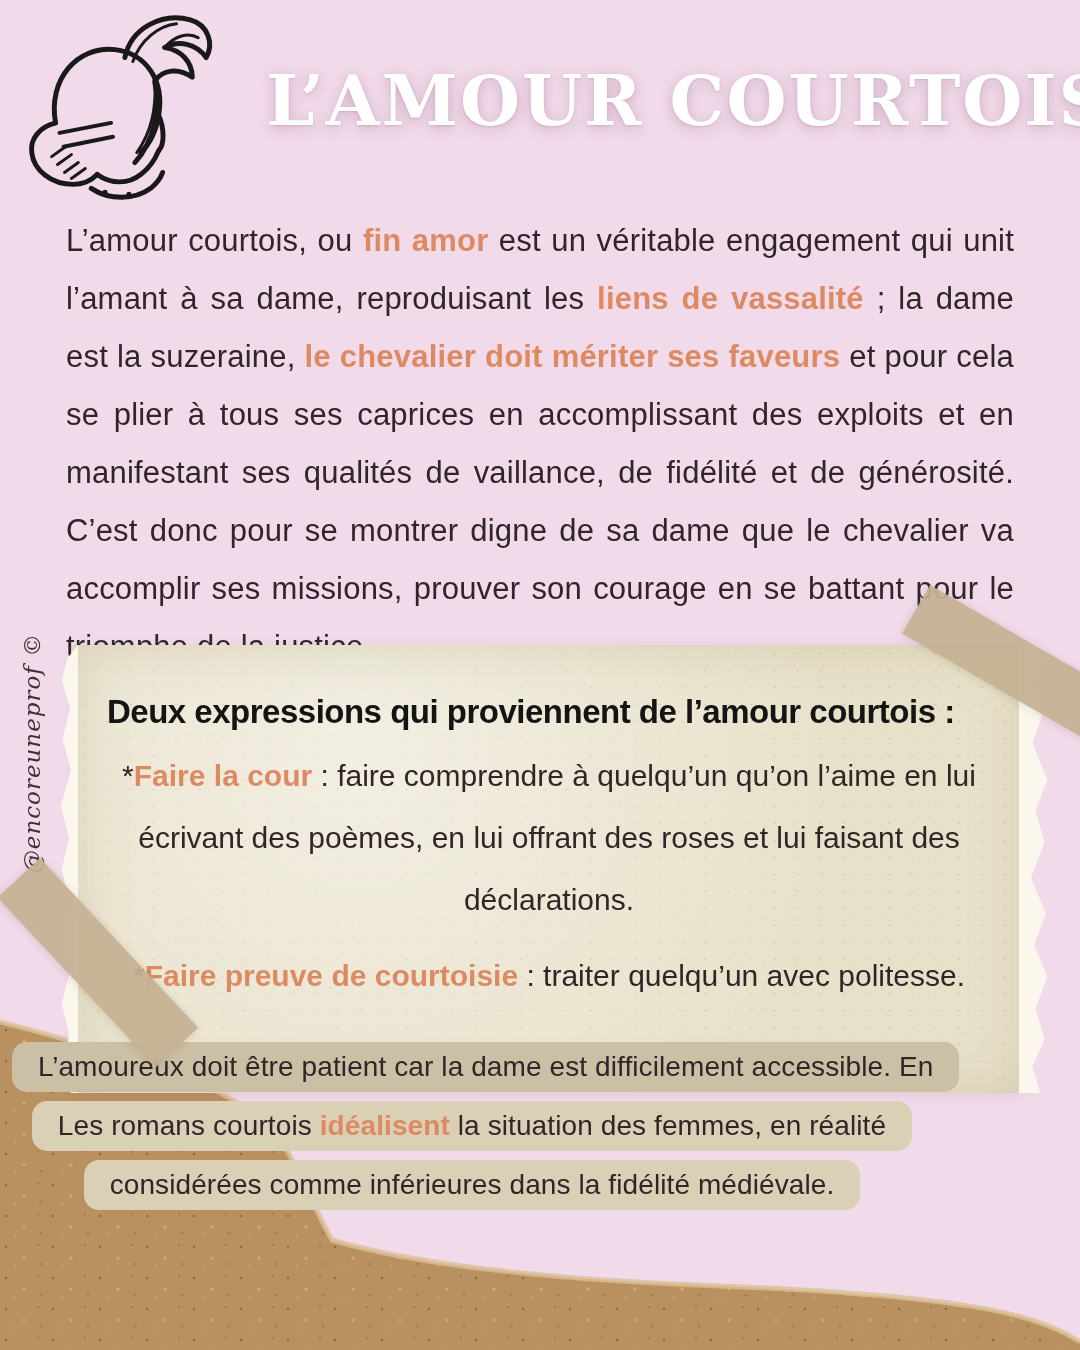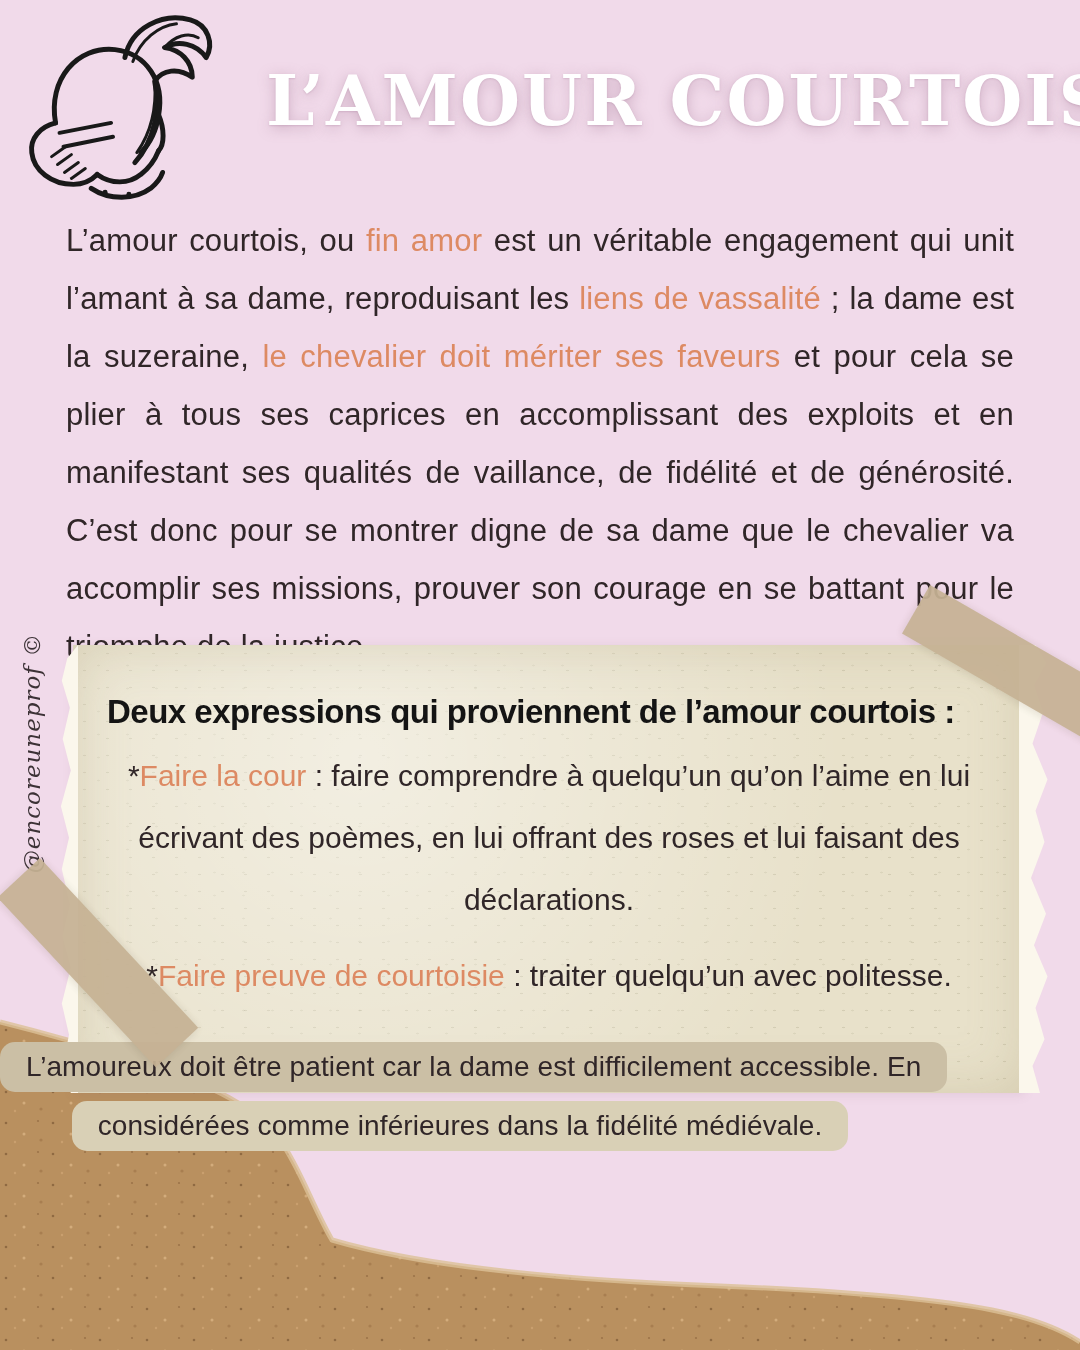--- a/index.html
+++ b/index.html
@@ -2,21 +2,21 @@
 <html style="--background: #f1daea; --accent_orange: #dd8a63; --text_dark: #302628; --title_white: #ffffff; --paper_beige: #e8e1ca; --tape: #c6b294; --kraft_brown: #b9905f; --highlight_upper: #cbbfa5; --highlight_lower: #d9d0b6;"><head>
 <meta charset="utf-8">
 <style>
   html,body { margin:0; padding:0; }
   .canvas {
     position:relative; width:1080px; height:1350px; overflow:hidden;
     background: var(--background, #f1daea);
     font-family:"Liberation Sans", sans-serif;
     color: var(--text_dark, #302628);
   }
-  .accent { color: var(--accent_orange, #dd8a63); }
+  .accent { color: var(--accent_orange, #dd8a63); font-weight: bold; }
 
   
   .helmet { position:absolute; top:6px; left:8px; width:218px; height:218px; z-index:2; }
 
   
   .title {
     position:absolute; top:60px; left:218px; width:852px;
     font-family:"DejaVu Serif","Liberation Serif",serif;
     font-weight:700; font-size:69px; letter-spacing:2px;
     color:var(--title_white,#ffffff); text-align:left; white-space:nowrap;
@@ -75,21 +75,21 @@
     position:absolute; background:var(--tape,#c6b294); opacity:0.93;
     box-shadow:0 1px 10px rgba(90,70,50,0.18); z-index:4;
   }
   .tape-top-right { left:930px; top:585px; width:235px; height:56px; transform:rotate(30deg); transform-origin:left top; }
   .tape-mid-left  { left:40px;  top:858px; width:232px; height:58px; transform:rotate(47deg); transform-origin:left top; }
 
   
   .kraft { position:absolute; left:0; top:0; width:1080px; height:1350px; z-index:2; pointer-events:none; }
 
   
-  .notes { position:absolute; top:1042px; left:0; width:920px; z-index:3; }
+  .notes { position:absolute; top:1042px; left:0; width:920px; z-index:3;padding-left:12px; }
   .note-line { text-align:center; margin-bottom:9px; }
   .note-line .strip {
     display:inline-block; white-space:nowrap;
     font-size:28px; font-weight:300; letter-spacing:0.1px;
     padding:9px 26px; border-radius:15px;
   }
   .tone-upper .strip { background:var(--highlight_upper,#cbbfa5); }
   .tone-lower .strip { background:var(--highlight_lower,#d9d0b6); }
 </style>
 </head>
@@ -152,16 +152,17 @@
     <div class="box-heading">Deux expressions qui proviennent de l’amour courtois :</div>
     <div class="box-item"><span>*</span><span class="accent">Faire la cour</span><span> : faire comprendre à quelqu’un qu’on l’aime en lui écrivant des poèmes, en lui offrant des roses et lui faisant des déclarations.</span></div>
     <div class="box-item"><span>*</span><span class="accent">Faire preuve de courtoisie</span><span> : traiter quelqu’un avec politesse.</span></div>
   </div>
 
   <div class="tape tape-top-right"></div>
   <div class="tape tape-mid-left"></div>
 
   <div class="notes">
     <div class="note-line tone-upper"><span class="strip"><span>L’amoureux doit être patient car la dame est difficilement accessible. En</span></span></div>
+    <div class="note-line tone-lower"><span class="strip"><span>Les romans courtois </span><span class="accent">idéalisent</span><span> la situation des femmes, en réalité</span></span></div>
     <div class="note-line tone-lower"><span class="strip"><span>considérées comme inférieures dans la fidélité médiévale.</span></span></div>
   </div>
 
 </div>
 
 </body></html>

